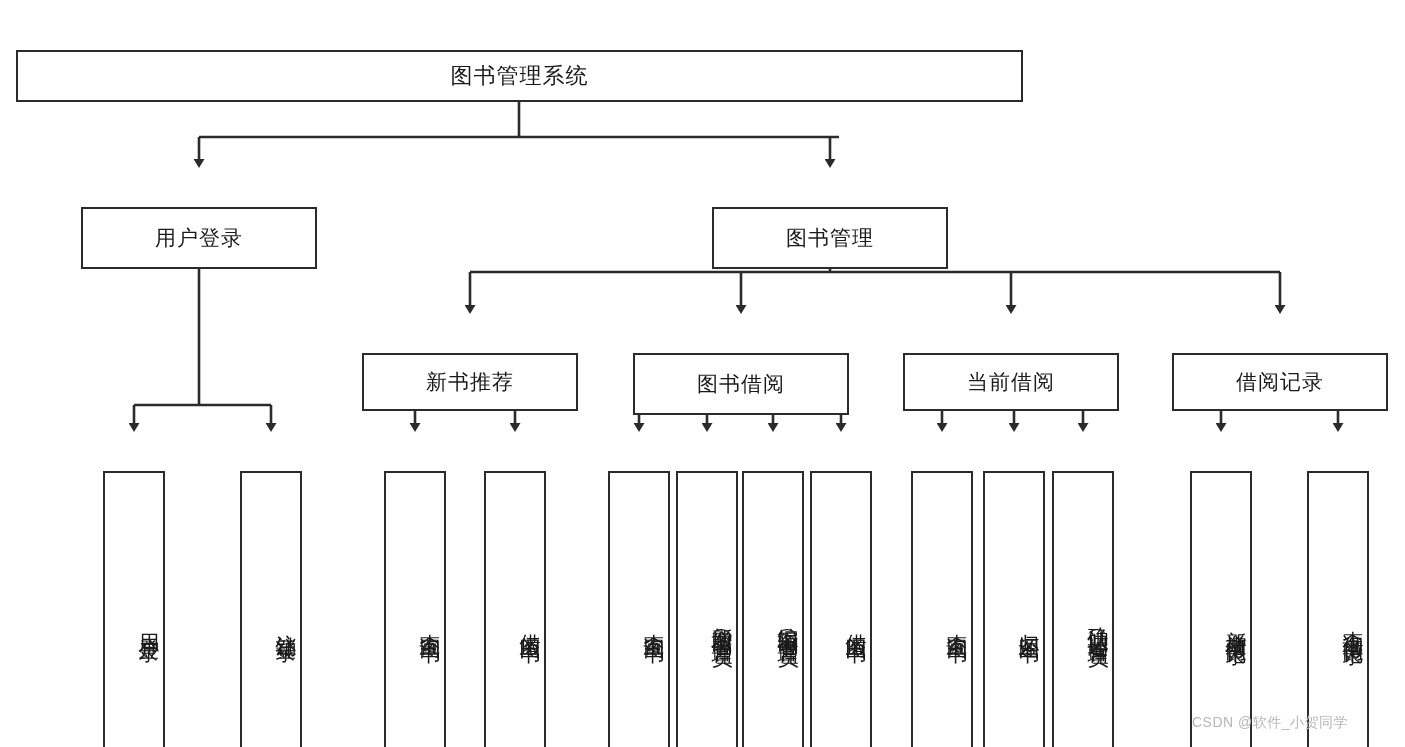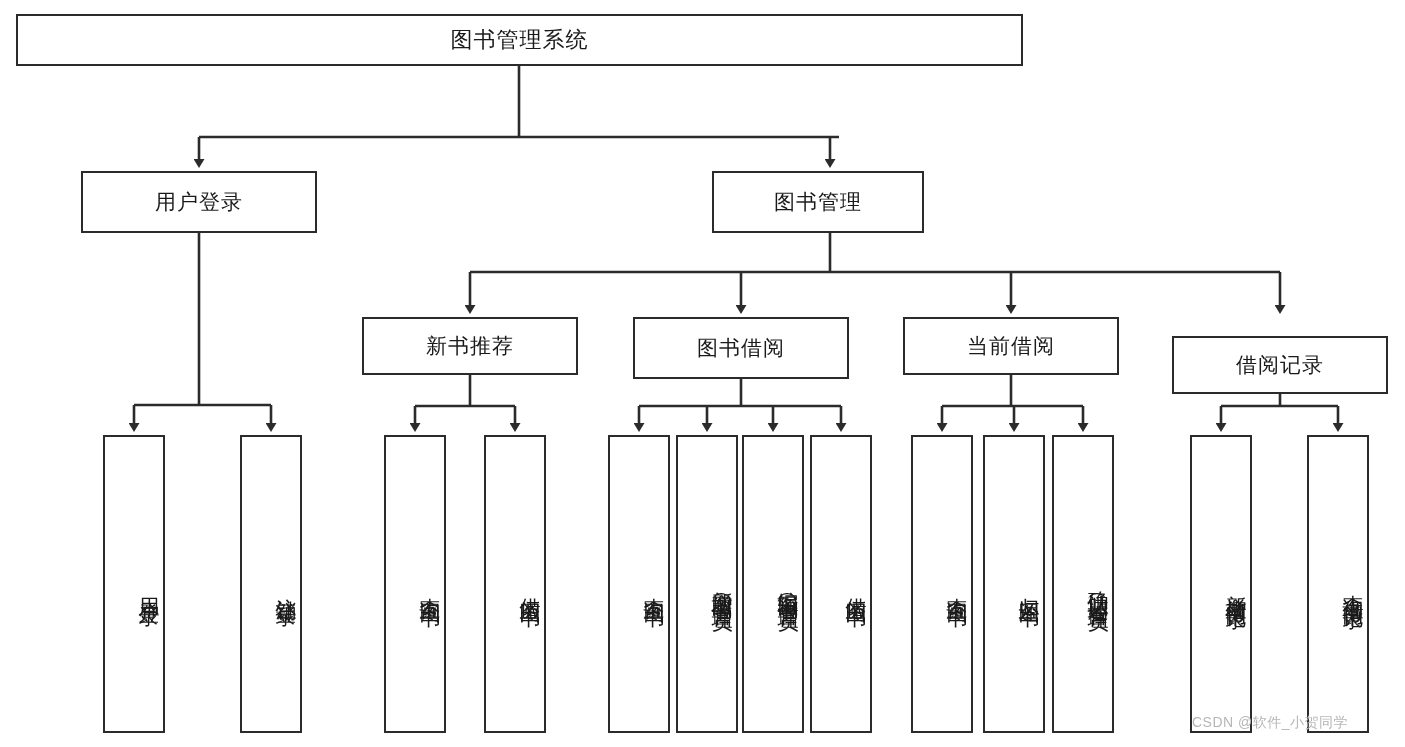--- a/index.html
+++ b/index.html
@@ -28,20 +28,21 @@
   .node {
     position: absolute;
     box-sizing: border-box;
     background: #ffffff;
     border: 2px solid #2b2b2b;
     display: flex;
     align-items: center;
     justify-content: center;
     text-align: center;
     color: #1a1a1a;
+    margin-top: 36px;
   }
   .node.horiz {
     font-size: 21px;
     letter-spacing: 1px;
     line-height: 1.2;
   }
   .node.root {
     font-size: 22px;
   }
   .node.vert {
@@ -118,26 +119,26 @@
       <path d="M1280,375 L1280,406"></path>
       <path d="M1221,406 L1338,406"></path>
       <path d="M1221,406 L1221,424" marker-end="url(#arrow)"></path>
       <path d="M1338,406 L1338,424" marker-end="url(#arrow)"></path>
     </g>
   </svg>
 
   <div class="node horiz root" style="left: 16px; top: 14px; width: 1007px; height: 52px;">图书管理系统</div>
 
   <div class="node horiz" style="left: 81px; top: 171px; width: 236px; height: 62px;">用户登录</div>
-  <div class="node horiz" style="left: 712px; top: 171px; width: 212px; height: 62px;">图书管理</div>
+  <div class="node horiz" style="left: 712px; top: 171px; width: 236px; height: 62px;">图书管理</div>
 
   <div class="node horiz" style="left: 362px; top: 317px; width: 216px; height: 58px;">新书推荐</div>
   <div class="node horiz" style="left: 633px; top: 317px; width: 216px; height: 62px;">图书借阅</div>
   <div class="node horiz" style="left: 903px; top: 317px; width: 216px; height: 58px;">当前借阅</div>
-  <div class="node horiz" style="left: 1172px; top: 336px; width: 216px; height: 58px;">借阅记录</div>
+  <div class="node horiz" style="left: 1172px; top: 317px; width: 216px; height: 58px;">借阅记录</div>
 
   <div class="node vert" style="left: 103px; top: 435px; width: 62px; height: 298px;">
     <span class="vlabel">用户登录</span>
     </div>
   <div class="node vert" style="left: 240px; top: 435px; width: 62px; height: 298px;">
     <span class="vlabel">注销登录</span>
     </div>
   <div class="node vert" style="left: 384px; top: 435px; width: 62px; height: 298px;">
     <span class="vlabel">查询图书</span>
     </div>

